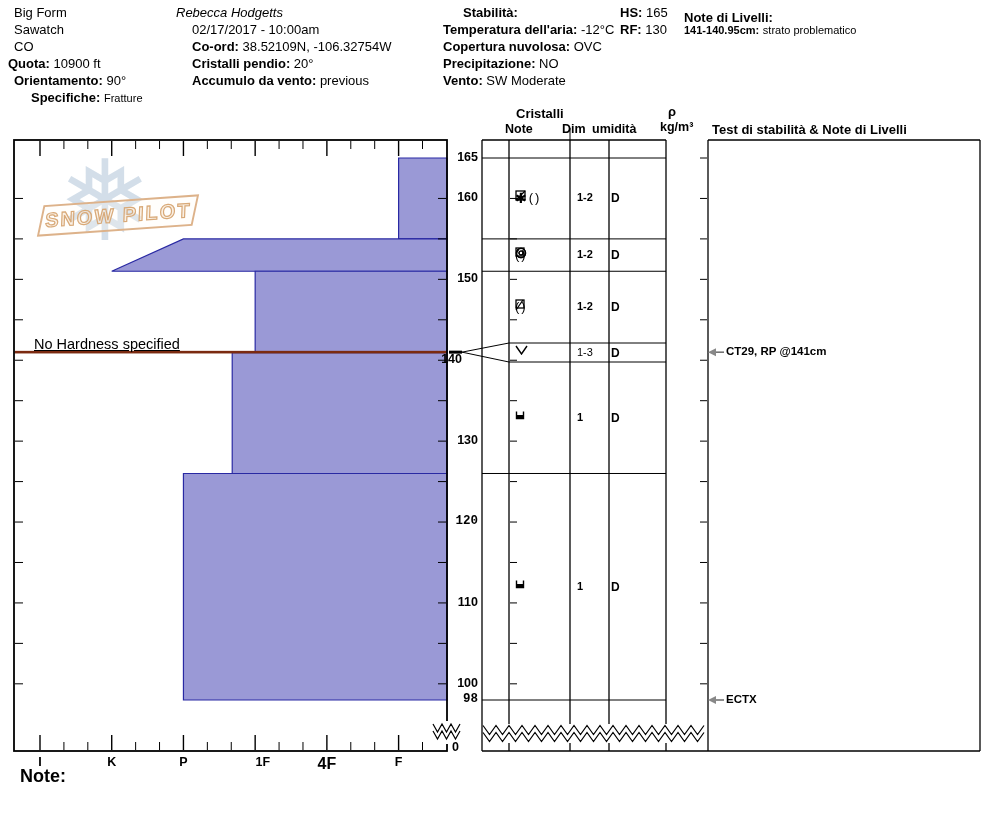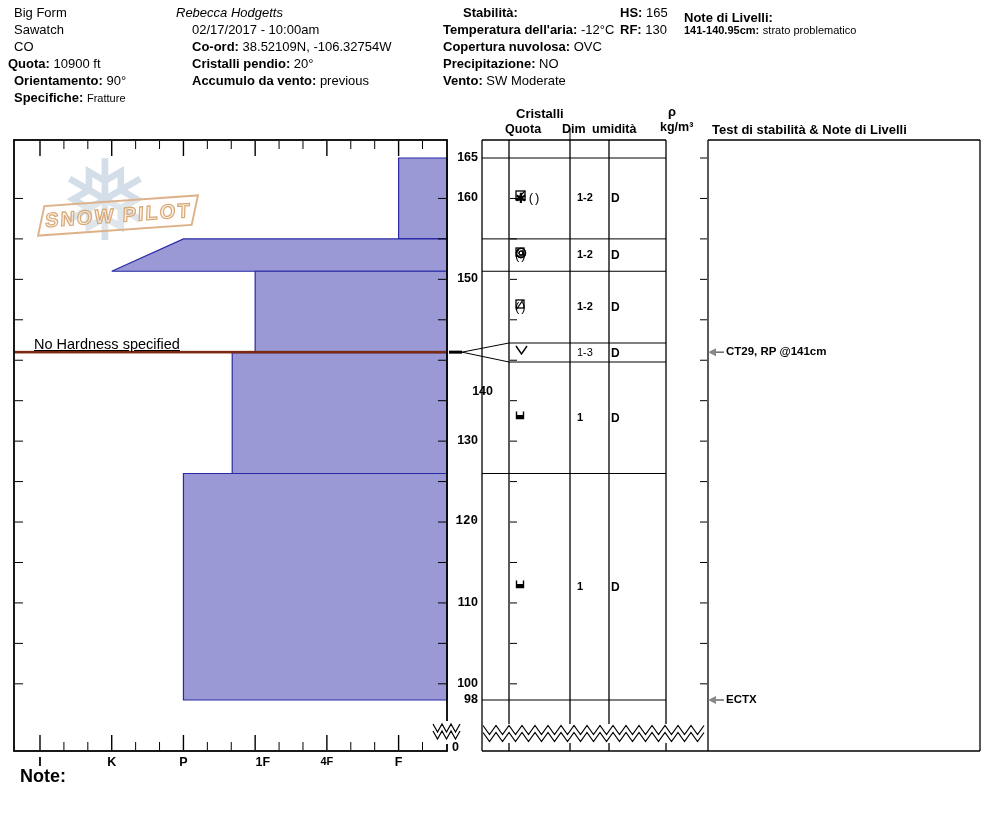--- a/index.html
+++ b/index.html
@@ -21,21 +21,21 @@
 </head>
 <body>
 
 <div class="abs" style="left:0;top:0;width:994px;height:110px;">
 
   <div class="hdrline" style="left:14px;top:5px;"><span>Big Form</span></div>
   <div class="hdrline" style="left:14px;top:22px;"><span>Sawatch</span></div>
   <div class="hdrline" style="left:14px;top:39px;"><span>CO</span></div>
   <div class="hdrline" style="left:8px;top:56px;"><span class="b">Quota:</span> <span>10900 ft</span></div>
   <div class="hdrline" style="left:14px;top:73px;"><span class="b">Orientamento:</span> <span>90°</span></div>
-  <div class="hdrline" style="left:14px;top:90px;"><span class="b">Specifiche:</span> <span class="small">Fratture</span></div>
+  <div class="hdrline" style="left:31px;top:90px;"><span class="b">Specifiche:</span> <span class="small">Fratture</span></div>
 
   <div class="hdrline" style="left:176px;top:5px;font-style:italic;"><span>Rebecca Hodgetts</span></div>
   <div class="hdrline" style="left:192px;top:22px;"><span>02/17/2017 - 10:00am</span></div>
   <div class="hdrline" style="left:192px;top:39px;"><span class="b">Co-ord:</span> <span>38.52109N, -106.32754W</span></div>
   <div class="hdrline" style="left:192px;top:56px;"><span class="b">Cristalli pendio:</span> <span>20°</span></div>
   <div class="hdrline" style="left:192px;top:73px;"><span class="b">Accumulo da vento:</span> <span>previous</span></div>
 
   <div class="hdrline" style="left:443px;top:5px;margin-left:20px;"><span class="b">Stabilità:</span></div>
   <div class="hdrline" style="left:443px;top:22px;"><span class="b">Temperatura dell'aria:</span> <span>-12°C</span></div>
   <div class="hdrline" style="left:443px;top:39px;"><span class="b">Copertura nuvolosa:</span> <span>OVC</span></div>
@@ -178,63 +178,63 @@
     <rect x="484" y="724" width="220" height="19" fill="#fff"></rect>
     <polyline points="483,725.5 489.5,734.5 496,725.5 502.5,734.5 509,725.5 515.5,734.5 522,725.5 528.5,734.5 535,725.5 541.5,734.5 548,725.5 554.5,734.5 561,725.5 567.5,734.5 574,725.5 580.5,734.5 587,725.5 593.5,734.5 600,725.5 606.5,734.5 613,725.5 619.5,734.5 626,725.5 632.5,734.5 639,725.5 645.5,734.5 652,725.5 658.5,734.5 665,725.5 671.5,734.5 678,725.5 684.5,734.5 691,725.5 697.5,734.5 704,725.5" fill="none" stroke="#000" stroke-width="1.2"></polyline>
     <polyline points="483,732.5 489.5,741.5 496,732.5 502.5,741.5 509,732.5 515.5,741.5 522,732.5 528.5,741.5 535,732.5 541.5,741.5 548,732.5 554.5,741.5 561,732.5 567.5,741.5 574,732.5 580.5,741.5 587,732.5 593.5,741.5 600,732.5 606.5,741.5 613,732.5 619.5,741.5 626,732.5 632.5,741.5 639,732.5 645.5,741.5 652,732.5 658.5,741.5 665,732.5 671.5,741.5 678,732.5 684.5,741.5 691,732.5 697.5,741.5 704,732.5" fill="none" stroke="#000" stroke-width="1.2"></polyline>
     <line x1="714" y1="352.1504" x2="724" y2="352.1504" stroke="#444" stroke-width="1.2"></line>
     <polygon points="708,352.1504 716,348.1504 716,356.1504" fill="#888"></polygon>
     <line x1="714" y1="700.0032000000001" x2="724" y2="700.0032000000001" stroke="#444" stroke-width="1.2"></line>
     <polygon points="708,700.0032000000001 716,696.0032000000001 716,704.0032000000001" fill="#888"></polygon>
   </svg>
 
 <div class="tblhdr" style="left:516px;top:106px;width:90px;font-size:13px;">Cristalli</div>
-<div class="tblhdr" style="left:505px;top:122px;width:58px;">Quota</div>
+<div class="tblhdr" style="left:505px;top:122px;width:58px;">Note</div>
 <div class="tblhdr" style="left:562px;top:122px;width:42px;">Dim</div>
 <div class="tblhdr" style="left:592px;top:122px;width:62px;">umidità</div>
 <div class="tblhdr" style="left:668px;top:104px;width:20px;font-size:13px;">ρ</div>
 <div class="tblhdr" style="left:660px;top:120px;width:42px;">kg/m³</div>
 <div class="tblhdr" style="left:712px;top:122px;width:250px;font-size:13px;">Test di stabilità &amp; Note di Livelli</div>
 
 <div id="no-hardness">No Hardness specified</div>
 
 <div id="labels">
     <div style="position:absolute;left:448px;width:30px;top:150px;">
       <span class="depth-label" style="position:static;display:block;">165</span>
     </div>
     <div style="position:absolute;left:448px;width:30px;top:190.448px;">
       <span class="depth-label" style="position:static;display:block;">160</span>
     </div>
     <div style="position:absolute;left:448px;width:30px;top:271.344px;">
       <span class="depth-label" style="position:static;display:block;">150</span>
     </div>
-    <div style="position:absolute;left:463px;width:30px;top:352.24px;margin-top:32px;">
+    <div style="position:absolute;left:432px;width:30px;top:352.24px;">
       <span class="depth-label" style="position:static;display:block;">140</span>
     </div>
     <div style="position:absolute;left:448px;width:30px;top:433.136px;">
       <span class="depth-label" style="position:static;display:block;">130</span>
     </div>
     <div style="position:absolute;left:448px;width:30px;top:514.032px;font-family:Liberation Mono, monospace;">
       <span class="depth-label" style="position:static;display:block;">120</span>
     </div>
     <div style="position:absolute;left:448px;width:30px;top:594.9280000000001px;">
       <span class="depth-label" style="position:static;display:block;">110</span>
     </div>
     <div style="position:absolute;left:448px;width:30px;top:675.8240000000001px;">
       <span class="depth-label" style="position:static;display:block;">100</span>
     </div>
     <div style="position:absolute;left:448px;width:30px;top:692.0032000000001px;">
-      <span class="depth-label" style="position:static;display:block;">98</span>
+      <span class="depth-label" style="position:static;display:block;font-family:Liberation Mono, monospace;">98</span>
     </div>
     <div style="position:absolute;left:452px;top:740px;font-weight:bold;font-size:12.5px;">0</div>
     <div style="position:absolute;left:25px;top:755px;width:30px;text-align:center;font-weight:bold;font-size:12.5px;">I</div>
     <div style="position:absolute;left:96.72px;top:755px;width:30px;text-align:center;font-weight:bold;font-size:12.5px;">K</div>
     <div style="position:absolute;left:168.44px;top:755px;width:30px;text-align:center;font-weight:bold;font-size:12.5px;">P</div>
     <div style="position:absolute;left:240.16px;top:755px;width:30px;text-align:right;font-weight:bold;font-size:12.5px;">1F</div>
-    <div style="position:absolute;left:311.88px;top:755px;width:30px;text-align:center;font-weight:bold;font-size:11px;">4F</div>
+    <div style="position:absolute;left:311.88px;top:755px;width:30px;text-align:center;font-weight:bold;font-size:16px;">4F</div>
     <div style="position:absolute;left:383.6px;top:755px;width:30px;text-align:center;font-weight:bold;font-size:12.5px;">F</div>
     <div style="position:absolute;left:515px;top:190.448px;" class="form-cell">
       <span style="font-size:14px;line-height:14px;">✱</span>
       <span style="font-size:13px;">(</span>
       <svg width="11" height="11">
         <rect x="1" y="1" width="9" height="9" fill="none" stroke="#000" stroke-width="1.3"></rect>
         <line x1="1" y1="10" x2="10" y2="1" stroke="#000" stroke-width="1.3"></line>
       </svg>
       <span style="font-size:13px;">)</span>
     </div>

